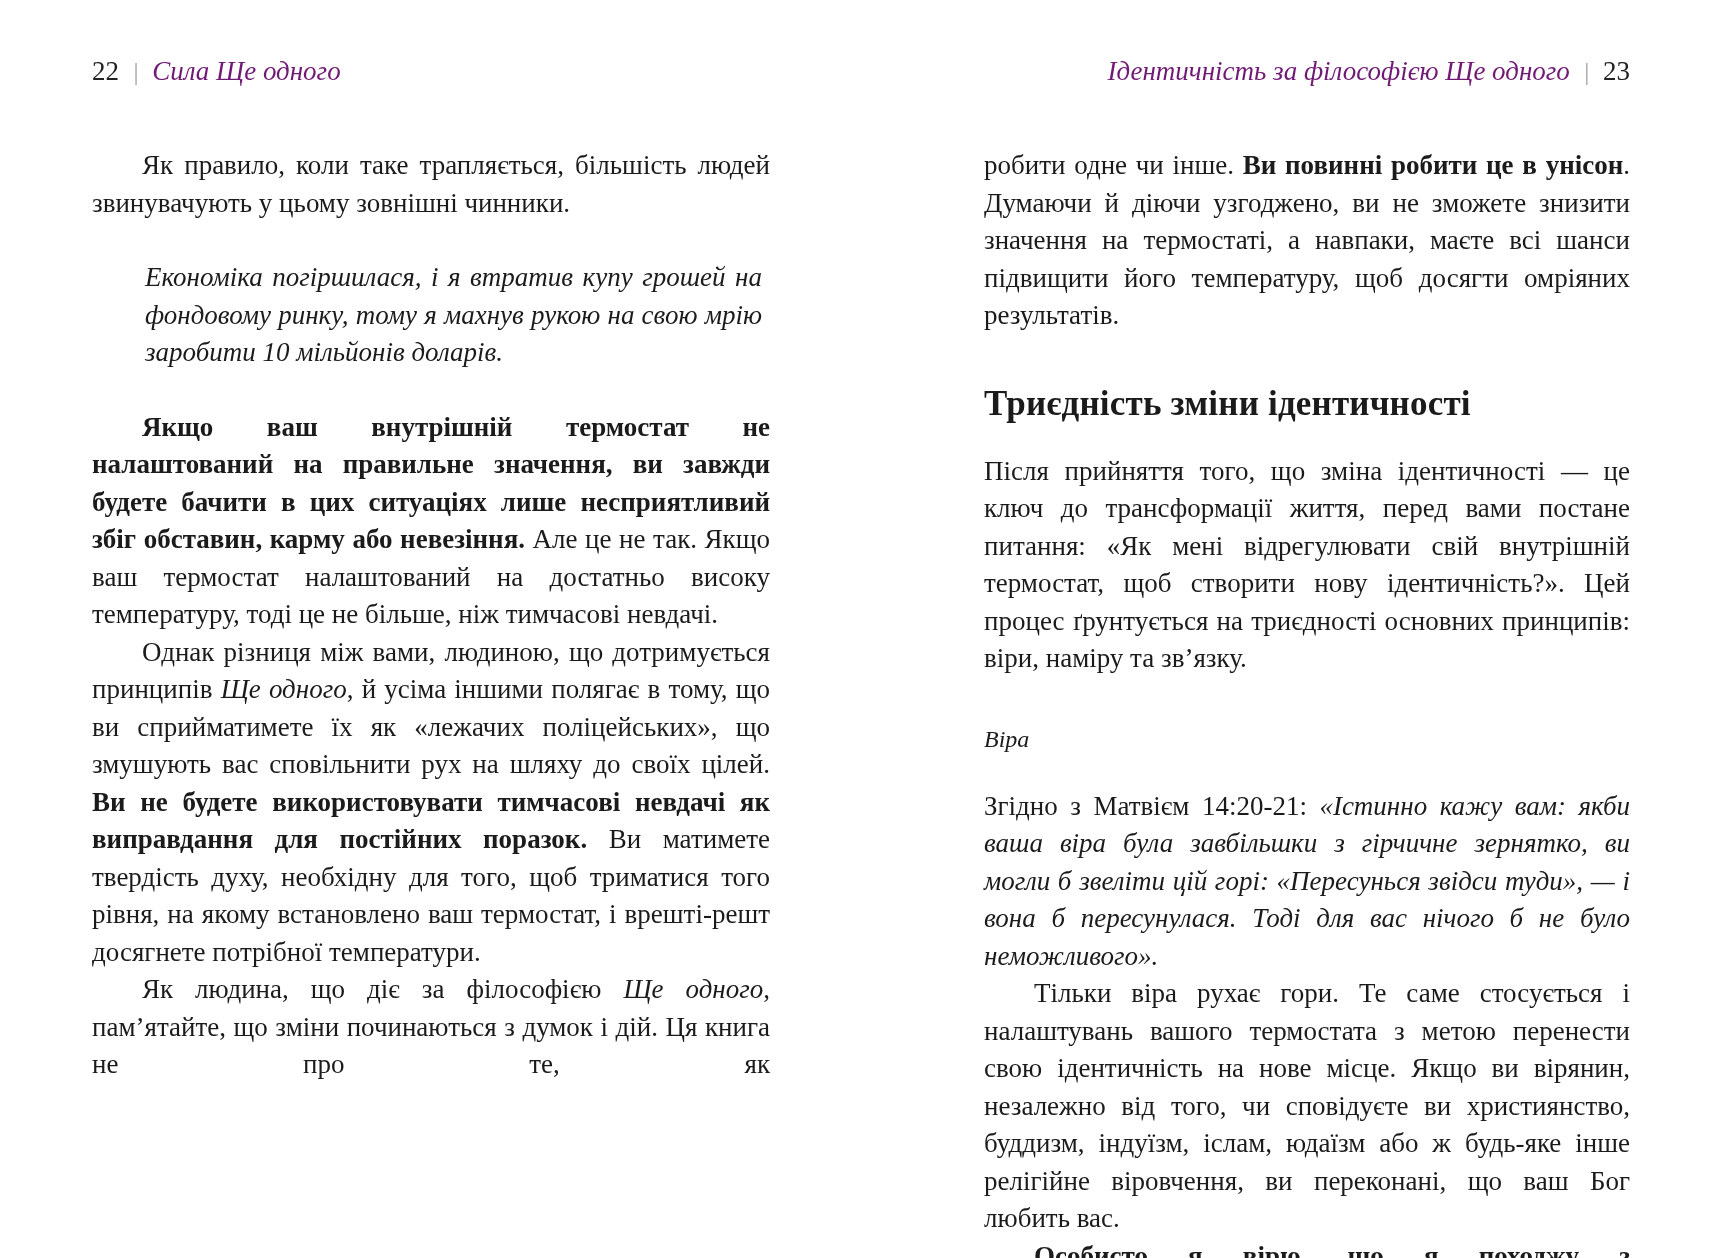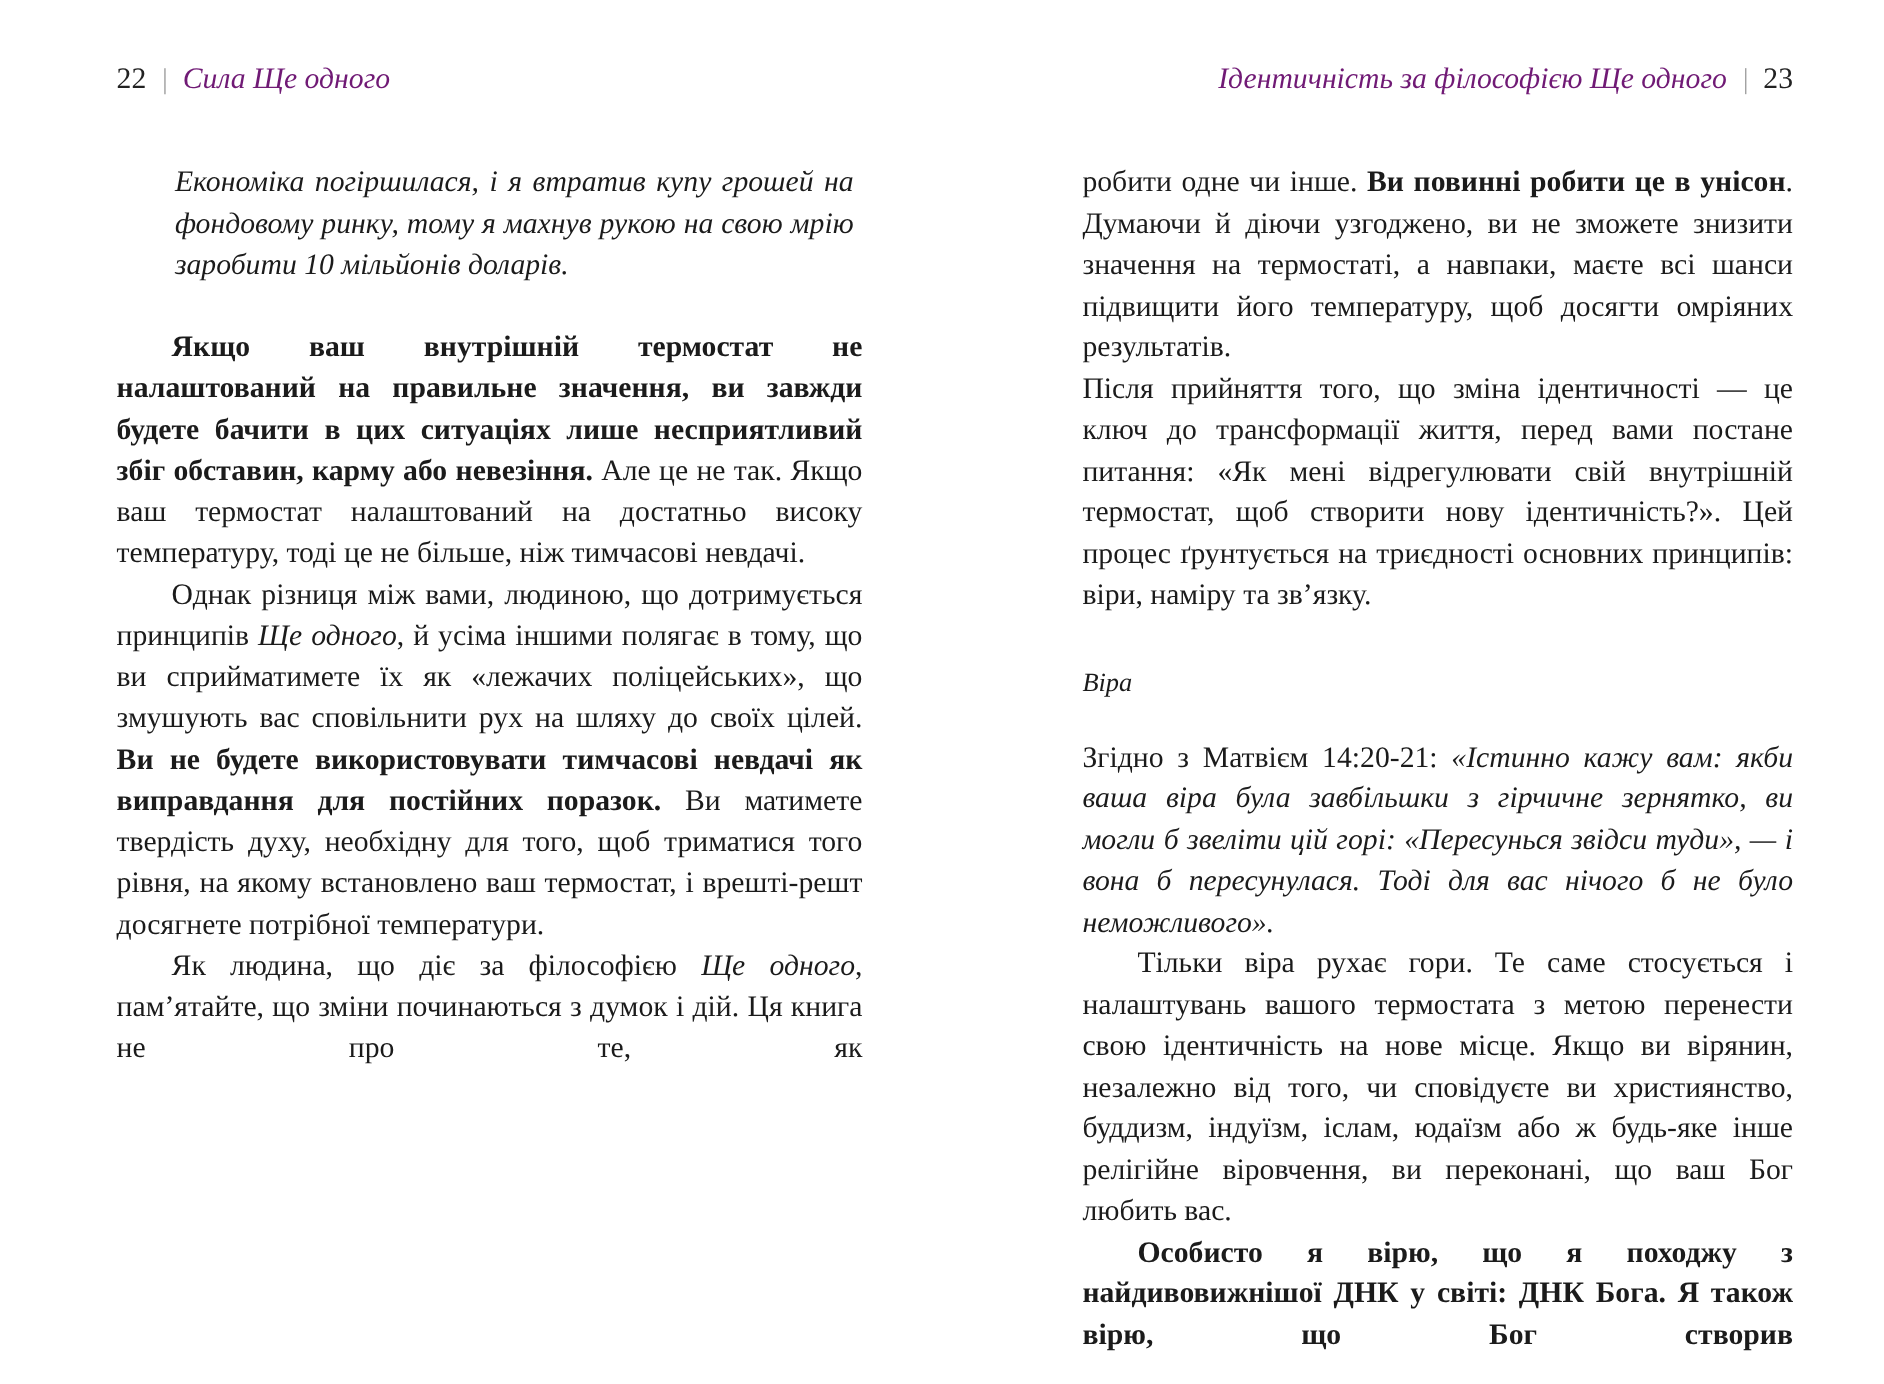--- a/index.html
+++ b/index.html
@@ -6,21 +6,21 @@
   .spread {
     position: relative;
     width: 1713px;
     height: 1258px;
     background: #ffffff;
     font-family: "Liberation Serif", "DejaVu Serif", serif;
     color: #1b1b1b;
     overflow: hidden;
   }
   .page { position: absolute; top: 0; height: 100%; box-sizing: border-box; padding-top: 56px; }
-  .page-left  { left: 106px;  width: 678px; }
+  .page-left  { left: 92px;  width: 678px; }
   .page-right { left: 984px; width: 646px; }
 
   .running-head {
     display: flex;
     align-items: baseline;
     gap: 13px;
     font-size: 27px;
     line-height: 30px;
     white-space: nowrap;
   }
@@ -71,20 +71,21 @@
 <div class="spread">
 
   <section class="page page-left">
     <header class="running-head">
       <span class="pagenum">22</span>
       <span class="rh-sep">|</span>
       <span class="rh-title">Сила Ще одного</span>
     </header>
 
     <div class="body">
+      <p class="para indent"><span>Як правило, коли таке трапляється, більшість людей звинувачують у цьому зовнішні чинники.</span></p>
 
 
       <div class="quote"><span>Економіка погіршилася, і я втратив купу грошей на фондовому ринку, тому я махнув рукою на свою мрію заробити 10 мільйонів доларів.</span></div>
 
       <p class="para indent space-before"><b>Якщо ваш внутрішній термостат не налаштований на правильне значення, ви завжди будете бачити в цих ситуаціях лише несприятливий збіг обставин, карму або невезіння.</b><span> Але це не так. Якщо ваш термостат налаштований на достатньо високу температуру, тоді це не більше, ніж тимчасові невдачі.</span></p>
 
       <p class="para indent"><span>Однак різниця між вами, людиною, що дотримується принципів </span><i>Ще одного</i><span>, й усіма іншими полягає в тому, що ви сприйматимете їх як «лежачих поліцейських», що змушують вас сповільнити рух на шляху до своїх цілей. </span><b>Ви не будете використовувати тимчасові невдачі як виправдання для постійних поразок.</b><span> Ви матимете твердість духу, необхідну для того, щоб триматися того рівня, на якому встановлено ваш термостат, і врешті-решт досягнете потрібної температури.</span></p>
 
       <p class="para indent fill-last"><span>Як людина, що діє за філософією </span><i>Ще одного</i><span>, пам’ятайте, що зміни починаються з думок і дій. Ця книга не про те, як</span></p>
     </div>
@@ -93,20 +94,21 @@
   <section class="page page-right">
     <header class="running-head right">
       <span class="rh-title">Ідентичність за філософією Ще одного</span>
       <span class="rh-sep">|</span>
       <span class="pagenum">23</span>
     </header>
 
     <div class="body">
       <p class="para"><span>робити одне чи інше. </span><b>Ви повинні робити це в унісон</b><span>. Думаючи й діючи узгоджено, ви не зможете знизити значення на термостаті, а навпаки, маєте всі шанси підвищити його температуру, щоб досягти омріяних результатів.</span></p>
 
+      <h2 class="section-heading">Триєдність зміни ідентичності</h2>
 
       <p class="para">Після прийняття того, що зміна ідентичності — це ключ до трансформації життя, перед вами постане питання: «Як мені відрегулювати свій внутрішній термостат, щоб створити нову ідентичність?». Цей процес ґрунтується на триєдності основних принципів: віри, наміру та зв’язку.</p>
 
       <h3 class="sub-heading">Віра</h3>
 
       <p class="para"><span>Згідно з Матвієм 14:20-21: </span><i>«Істинно кажу вам: якби ваша віра була завбільшки з гірчичне зернятко, ви могли б звеліти цій горі: «Пересунься звідси туди», — і вона б пересунулася. Тоді для вас нічого б не було неможливого».</i></p>
 
       <p class="para indent"><span>Тільки віра рухає гори. Те саме стосується і налаштувань вашого термостата з метою перенести свою ідентичність на нове місце. Якщо ви вірянин, незалежно від того, чи сповідуєте ви християнство, буддизм, індуїзм, іслам, юдаїзм або ж будь-яке інше релігійне віровчення, ви переконані, що ваш Бог любить вас.</span></p>
 
       <p class="para indent fill-last"><b>Особисто я вірю, що я походжу з найдивовижнішої ДНК у світі: ДНК Бога. Я також вірю, що Бог створив</b></p>

